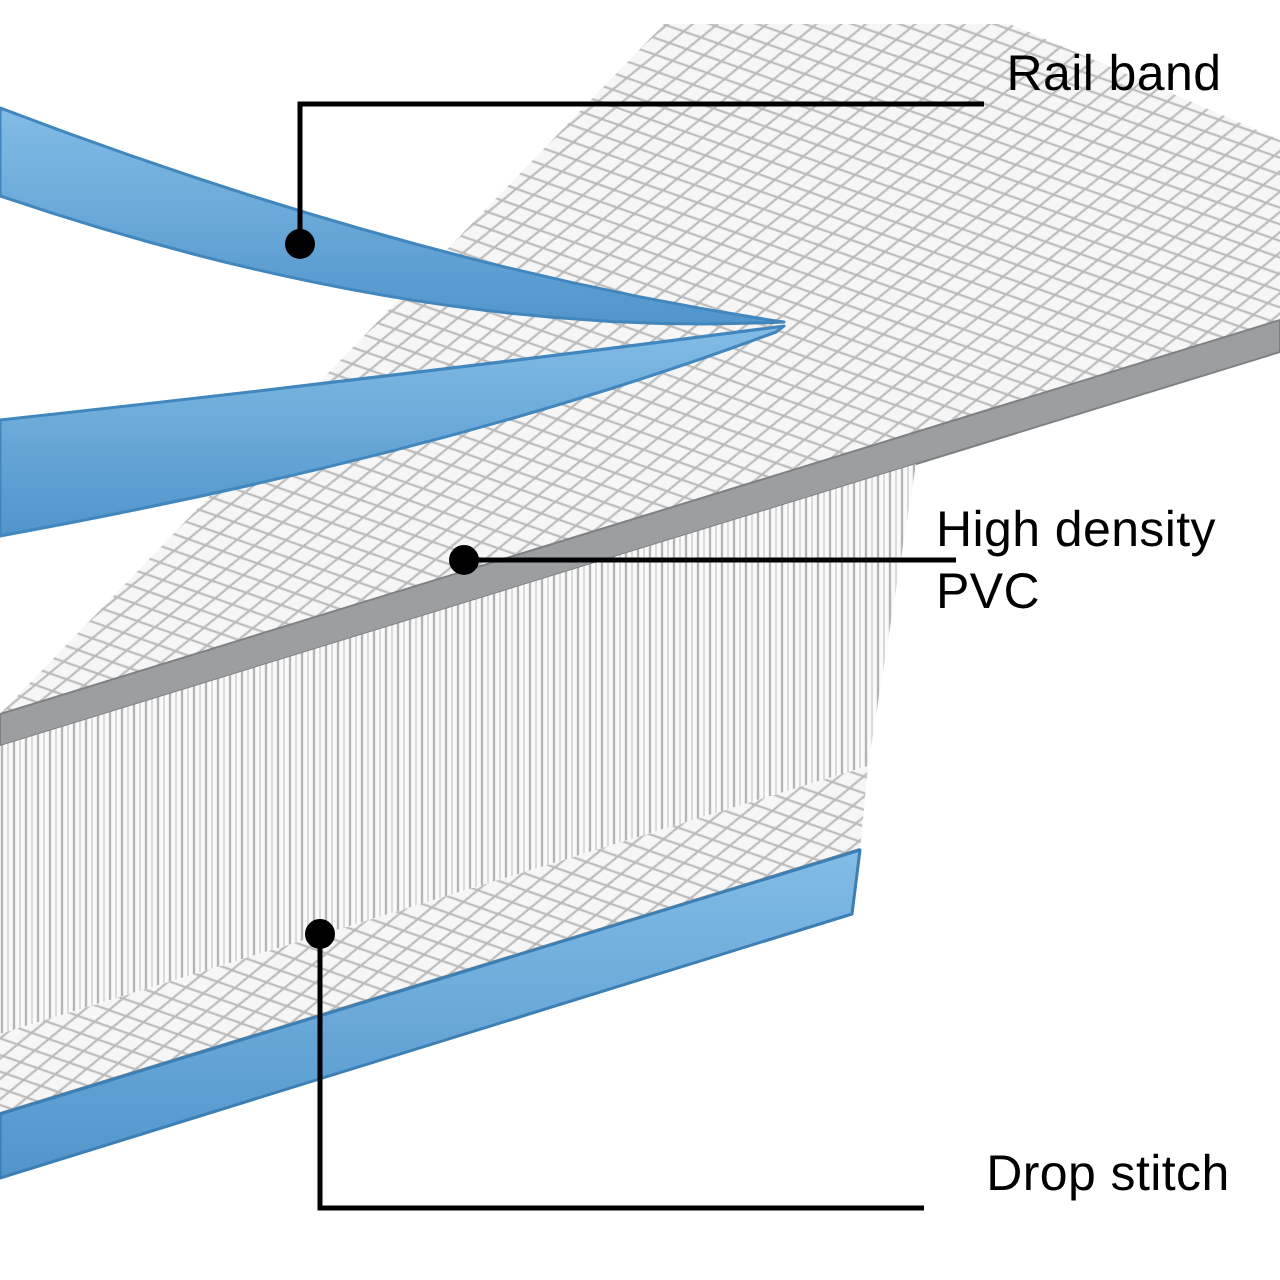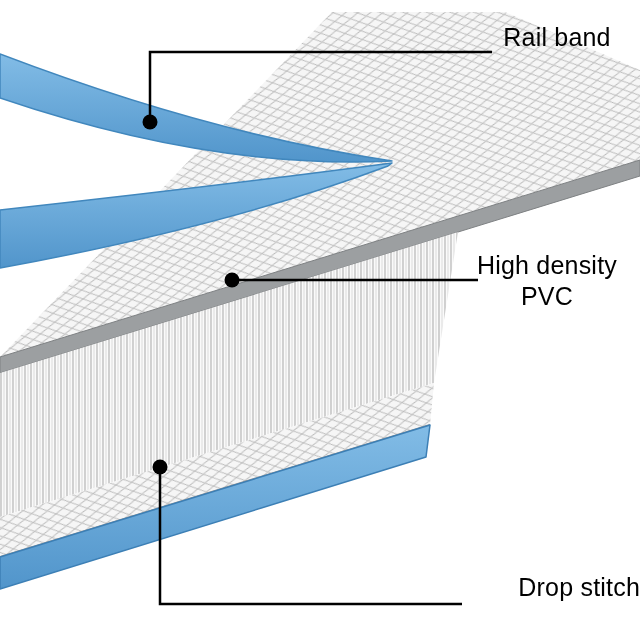--- a/index.html
+++ b/index.html
@@ -8,22 +8,22 @@
     font-family:"Liberation Sans",sans-serif;
     margin-top:12px;
   }
   .stage svg{position:absolute;left:0;top:0;}
   .label{
     position:absolute;color:#000;font-size:25px;line-height:31px;font-weight:500;
     letter-spacing:0.2px;
   }
   .label span{display:block;}
   .label-rail{left:486px;top:10px;width:142px;text-align:center;}
-  .label-hd{left:468px;top:238px;width:158px;text-align:center;}
-  .label-ds{left:468px;top:560px;width:172px;text-align:right;}
+  .label-hd{left:468px;top:238px;width:158px;text-align:left;}
+  .label-ds{left:468px;top:560px;width:172px;text-align:center;}
 </style>
 </head>
 <body>
 
 <div class="stage">
 
   <svg width="640" height="640" viewBox="0 0 640 640">
     <defs>
       <pattern id="weave" patternUnits="userSpaceOnUse" width="16" height="9" patternTransform="rotate(-10)">
         <rect width="16" height="9" fill="#f6f6f6"></rect>

